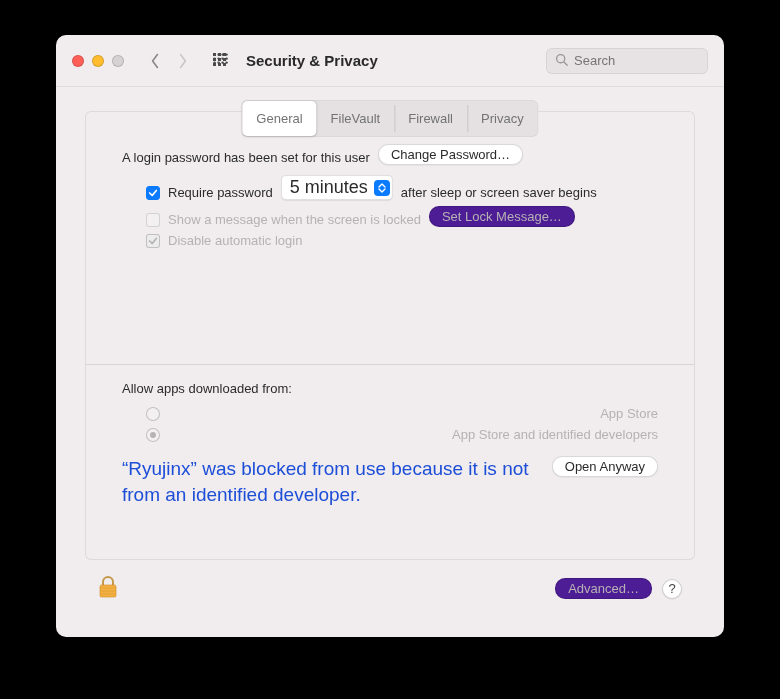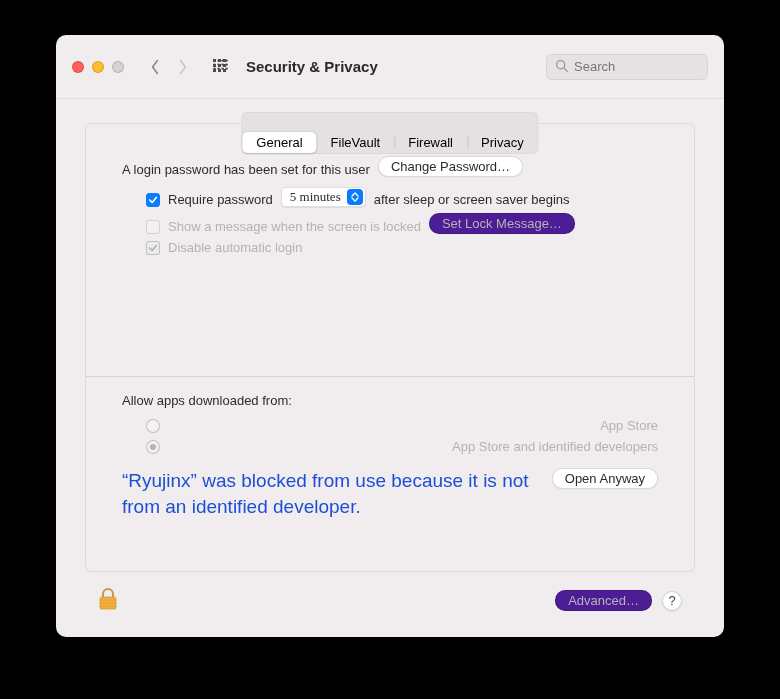--- a/index.html
+++ b/index.html
@@ -19,21 +19,21 @@
     width: 668px;
     height: 602px;
     background: #f1edee;
     border-radius: 10px;
     box-shadow: 0 20px 50px rgba(0,0,0,0.5);
     overflow: hidden;
     display: flex;
     flex-direction: column;
   }
   .toolbar {
-    height: 64px;
+    height: 52px;
     display: flex;
     align-items: center;
     padding: 0 16px;
     gap: 8px;
     border-bottom: 1px solid rgba(0,0,0,0.07);
   }
   .traffic { display: flex; gap: 8px; margin-right: 10px; }
   .tl { width: 12px; height: 12px; border-radius: 50%; }
   .tl.red { background: #ff5f57; border: 0.5px solid rgba(0,0,0,0.15); }
   .tl.yellow { background: #febc2e; border: 0.5px solid rgba(0,0,0,0.15); }
@@ -79,27 +79,26 @@
     top: -12px;
     left: 50%;
     transform: translateX(-50%);
     display: flex;
     background: #e5e1e2;
     border-radius: 6px;
     padding: 1px;
     box-shadow: inset 0 0 0 1px rgba(0,0,0,0.04);
   }
   .tab {
-    padding: 3px 14px;
+    padding: 10px 14px;
     font-size: 13px;
-    color: #000000;
+    color: #737373;
     border-radius: 5px;
     cursor: default;
     position: relative;
-    margin-top: 19px;
   }
   .tab.active {
     background: #fff;
     box-shadow: 0 0.5px 2px rgba(0,0,0,0.18);
   }
   .tab + .tab::before {
     content: "";
     position: absolute;
     left: 0; top: 4px; bottom: 4px;
     width: 1px; background: rgba(0,0,0,0.12);
@@ -131,24 +130,23 @@
   .cb.checked-blue { background: #0a7aff; border-color: #0a7aff; }
   .cb.checked-grey { background: #ececec; border-color: rgba(0,0,0,0.18); }
   .cb svg { width: 10px; height: 10px; }
   .dim { color: #b6b1b3; }
   .select {
     background: #fff;
     border: 0.5px solid rgba(0,0,0,0.12);
     border-radius: 5px;
     display: inline-flex; align-items: center;
     padding: 1px 2px 1px 8px;
-    font-size: 13px;
+    font-size: 18px;
     gap: 6px;
     box-shadow: 0 0.5px 1px rgba(0,0,0,0.08);
-    font-family: Liberation Serif, serif;
   }
   .select .arrows {
     background: #0a7aff; border-radius: 4px;
     width: 16px; height: 16px;
     display: flex; flex-direction: column; align-items: center; justify-content: center;
     color: #fff;
   }
   .select .arrows svg { width: 8px; height: 5px; }
   .divider { height: 1px; background: rgba(0,0,0,0.1); margin: 0; }
   .section-b { padding: 16px 36px 0 36px; }

